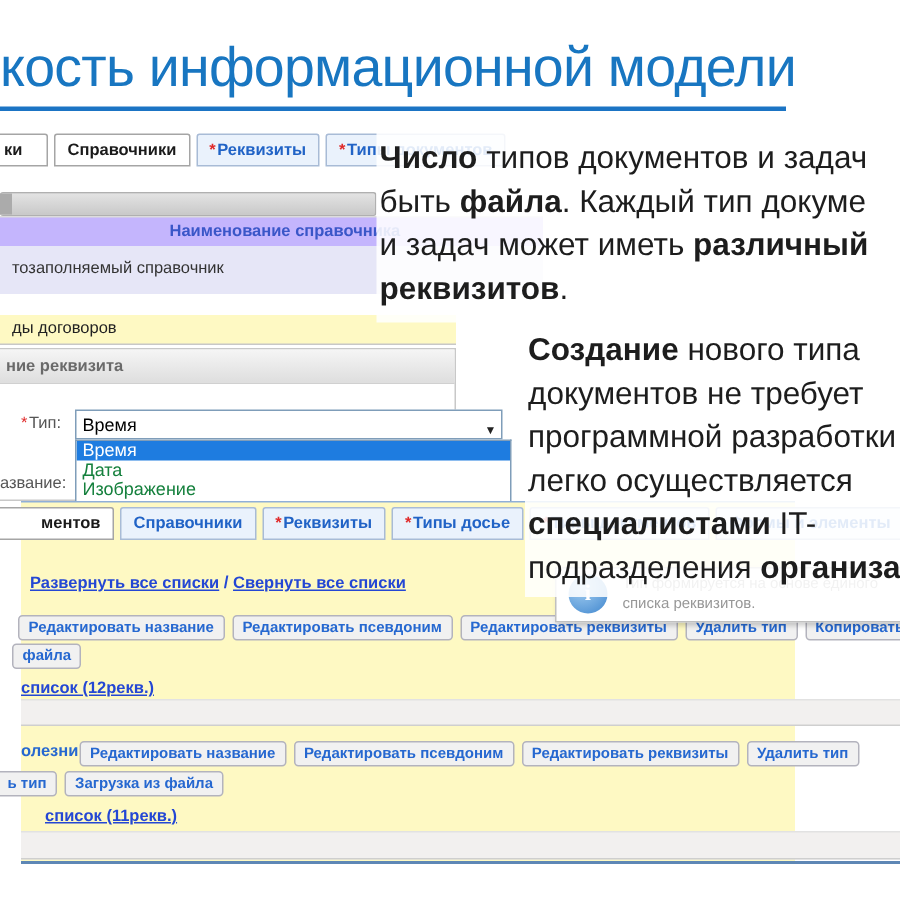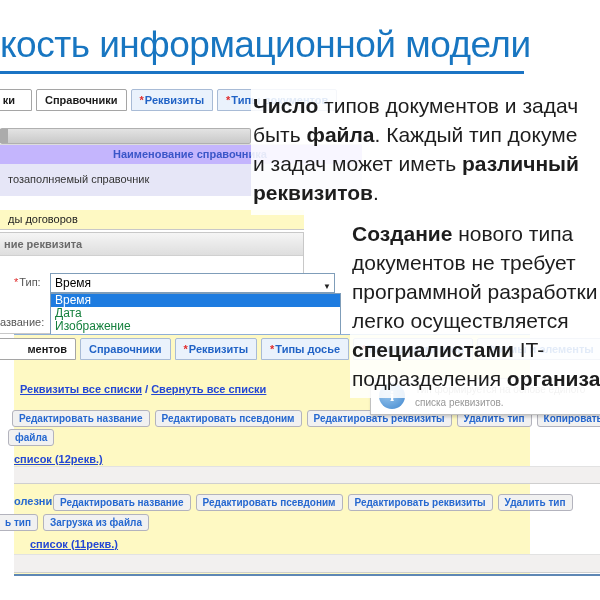--- a/index.html
+++ b/index.html
@@ -139,21 +139,21 @@
       <div class="tab tab-cut2"><span>ментов</span></div>
       <div class="tab blue"><span>Справочники</span></div>
       <div class="tab blue"><span class="star">*</span><span>Реквизиты</span></div>
       <div class="tab blue"><span class="star">*</span><span>Типы досье</span></div>
       <div class="tab blue"><span class="star">*</span><span>Типы документов</span></div>
       <div class="tab blue"><span>Формы и элементы</span></div>
       <div class="tab blue"></div>
     </div>
 
     <div class="linksrow">
-      <a class="link">Реквизиты все списки</a><span class="sep">/</span><a class="link">Свернуть все списки</a>
+      <a class="link">Развернуть все списки</a><span class="sep">/</span><a class="link">Свернуть все списки</a>
     </div>
 
     <div class="tooltip">
       <span class="bub">i</span>
       <span class="tl" style="top:5px;">Тип формируется на основе единого</span>
       <span class="tl" style="top:18px;">списка реквизитов.</span>
     </div>
 
     <div class="btnrow" style="left:-2px;top:75px;">
       <div class="btn">Редактировать название</div>

